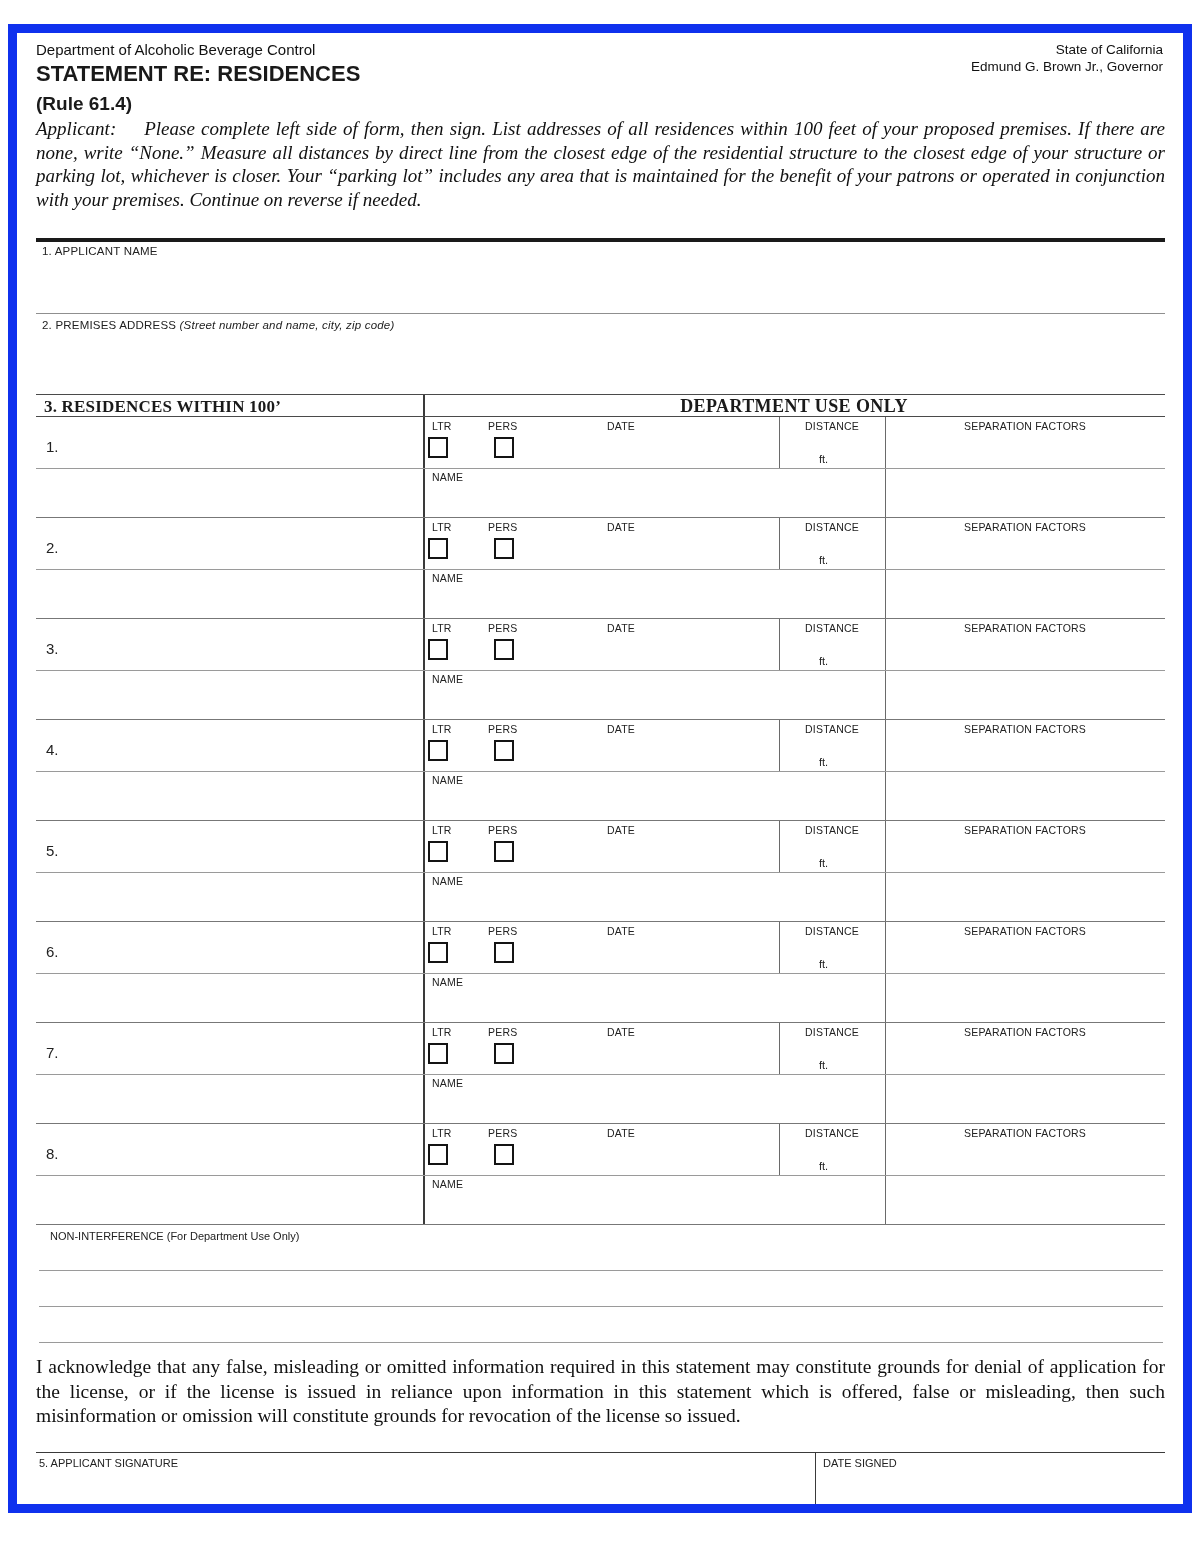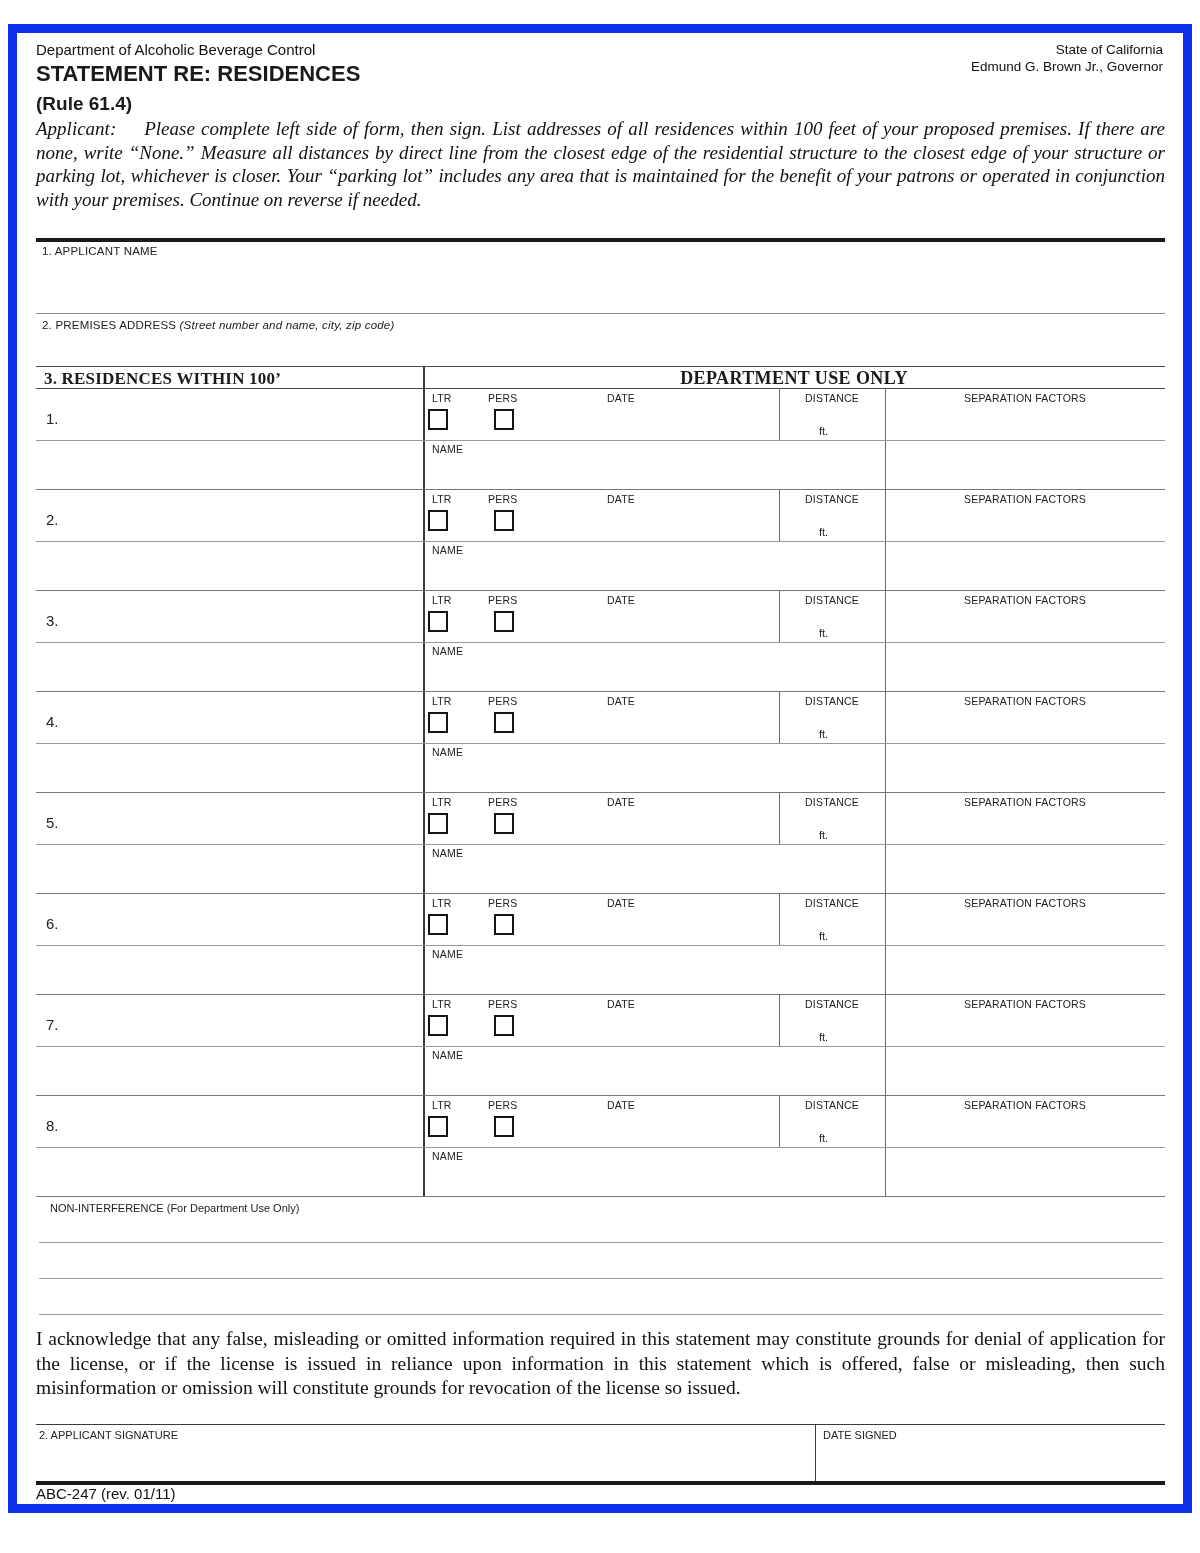--- a/index.html
+++ b/index.html
@@ -32,21 +32,21 @@
   .dline { height: 1px; border-top: 2px solid #1a1a1a; border-bottom: 2px solid #1a1a1a; }
 
   
   .field1 { position: relative; height: 72px; border-bottom: 1px solid #8f8f8f; padding: 3px 0 0 6px; }
   .field2 { position: relative; height: 52px; padding: 5px 0 0 6px; }
   .field-label { font-size: 11.5px; color:#222; letter-spacing: .2px; }
   .field-hint { font-style: italic; font-size: 11.5px; color:#222; }
   .fill-abs { position:absolute; left:0; right:0; top:16px; bottom:2px; }
 
   
-  .restable { border-top: 1px solid #4a4a4a; position: relative; }
+  .restable { border-top: 1px solid #4a4a4a; position: relative; margin-top: 28px; }
   .thead { position: relative; height: 22px; border-bottom: 1px solid #4a4a4a; font-family:"Liberation Serif", serif; font-weight: bold; }
   .th-left { position:absolute; left: 8px; top: 2px; font-size: 17px; letter-spacing:.2px; }
   .th-right { position:absolute; left: 387px; right: 0; top: 1px; text-align:center; font-size: 18px; letter-spacing:.4px; }
 
   .sra { position: relative; height: 52px; border-bottom: 1px solid #9a9a9a; }
   .srb { position: relative; height: 49px; border-bottom: 1.5px solid #777; }
   .vd { position:absolute; top:0; bottom:0; }
   .vd-main { left: 387px; width: 2px; background: #3a3a3a; }
   .vd-date { left: 743px; width: 1px; background: #6a6a6a; }
   .vd-sep  { left: 849px; width: 1px; background: #6a6a6a; }
@@ -363,21 +363,21 @@
         <div class="ni-label">NON-INTERFERENCE (For Department Use Only)</div>
         <div class="ni-fill"></div>
         <div class="ni-line ni-l1"></div>
         <div class="ni-line ni-l2"></div>
         <div class="ni-line ni-l3"></div>
       </div>
 
       <div class="ack">I acknowledge that any false, misleading or omitted information required in this statement may constitute grounds for denial of application for the license, or if the license is issued in reliance upon information in this statement which is offered, false or misleading, then such misinformation or omission will constitute grounds for revocation of the license so issued.</div>
 
       <div class="sigrow">
-        <span class="sig-label">2.  APPLICANT SIGNATURE</span>
+        <span class="sig-label">5.  APPLICANT SIGNATURE</span>
         <div class="f-sig"></div>
         <span class="vd-sig"></span>
         <span class="date-label">DATE SIGNED</span>
         <div class="f-datesigned"></div>
       </div>
 
       <div class="dline2"></div>
       <div class="formnum">ABC-247 (rev. 01/11)</div>
 
     </div>

